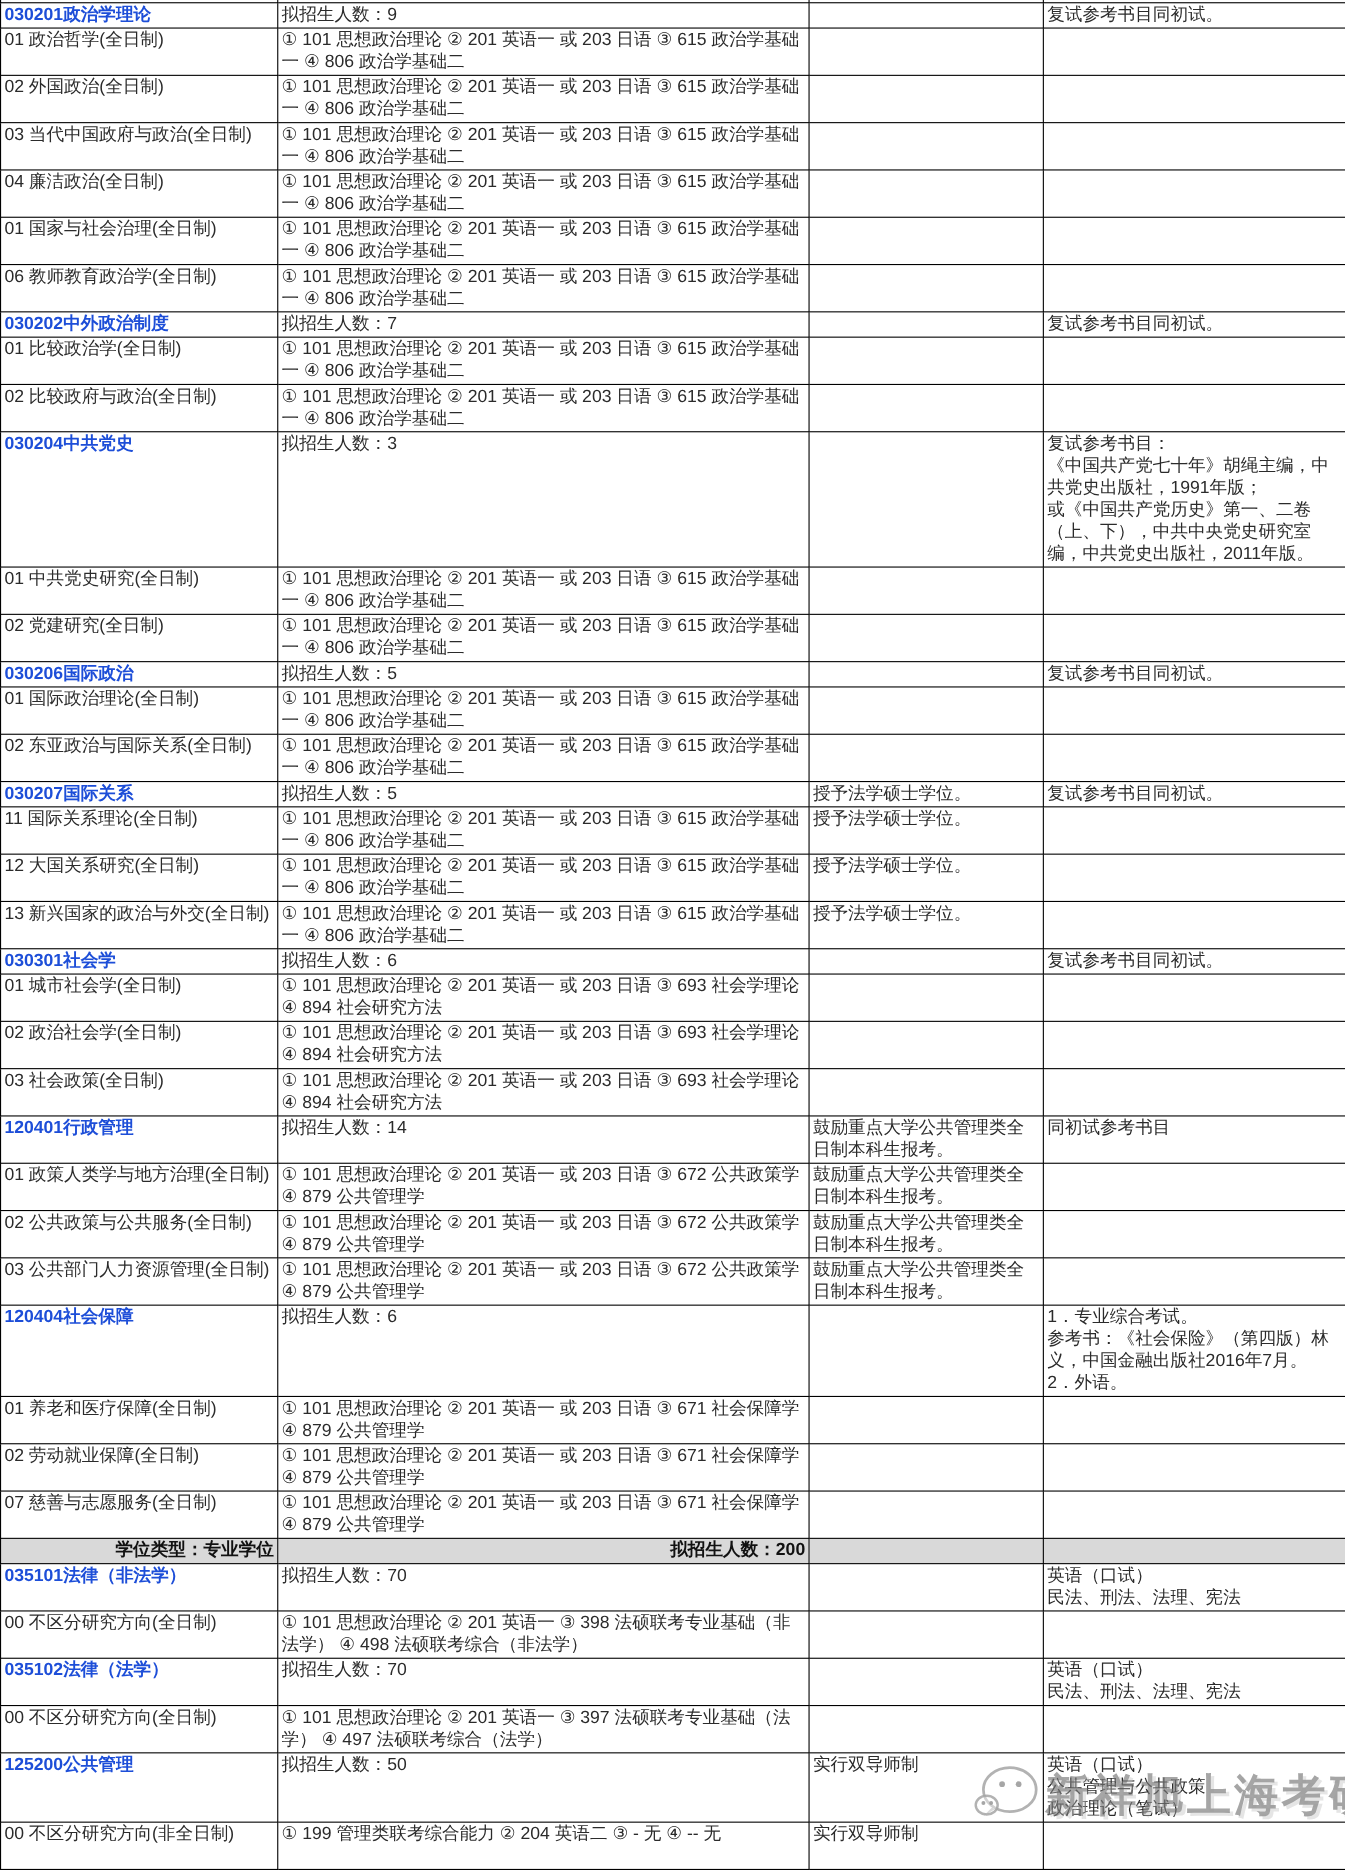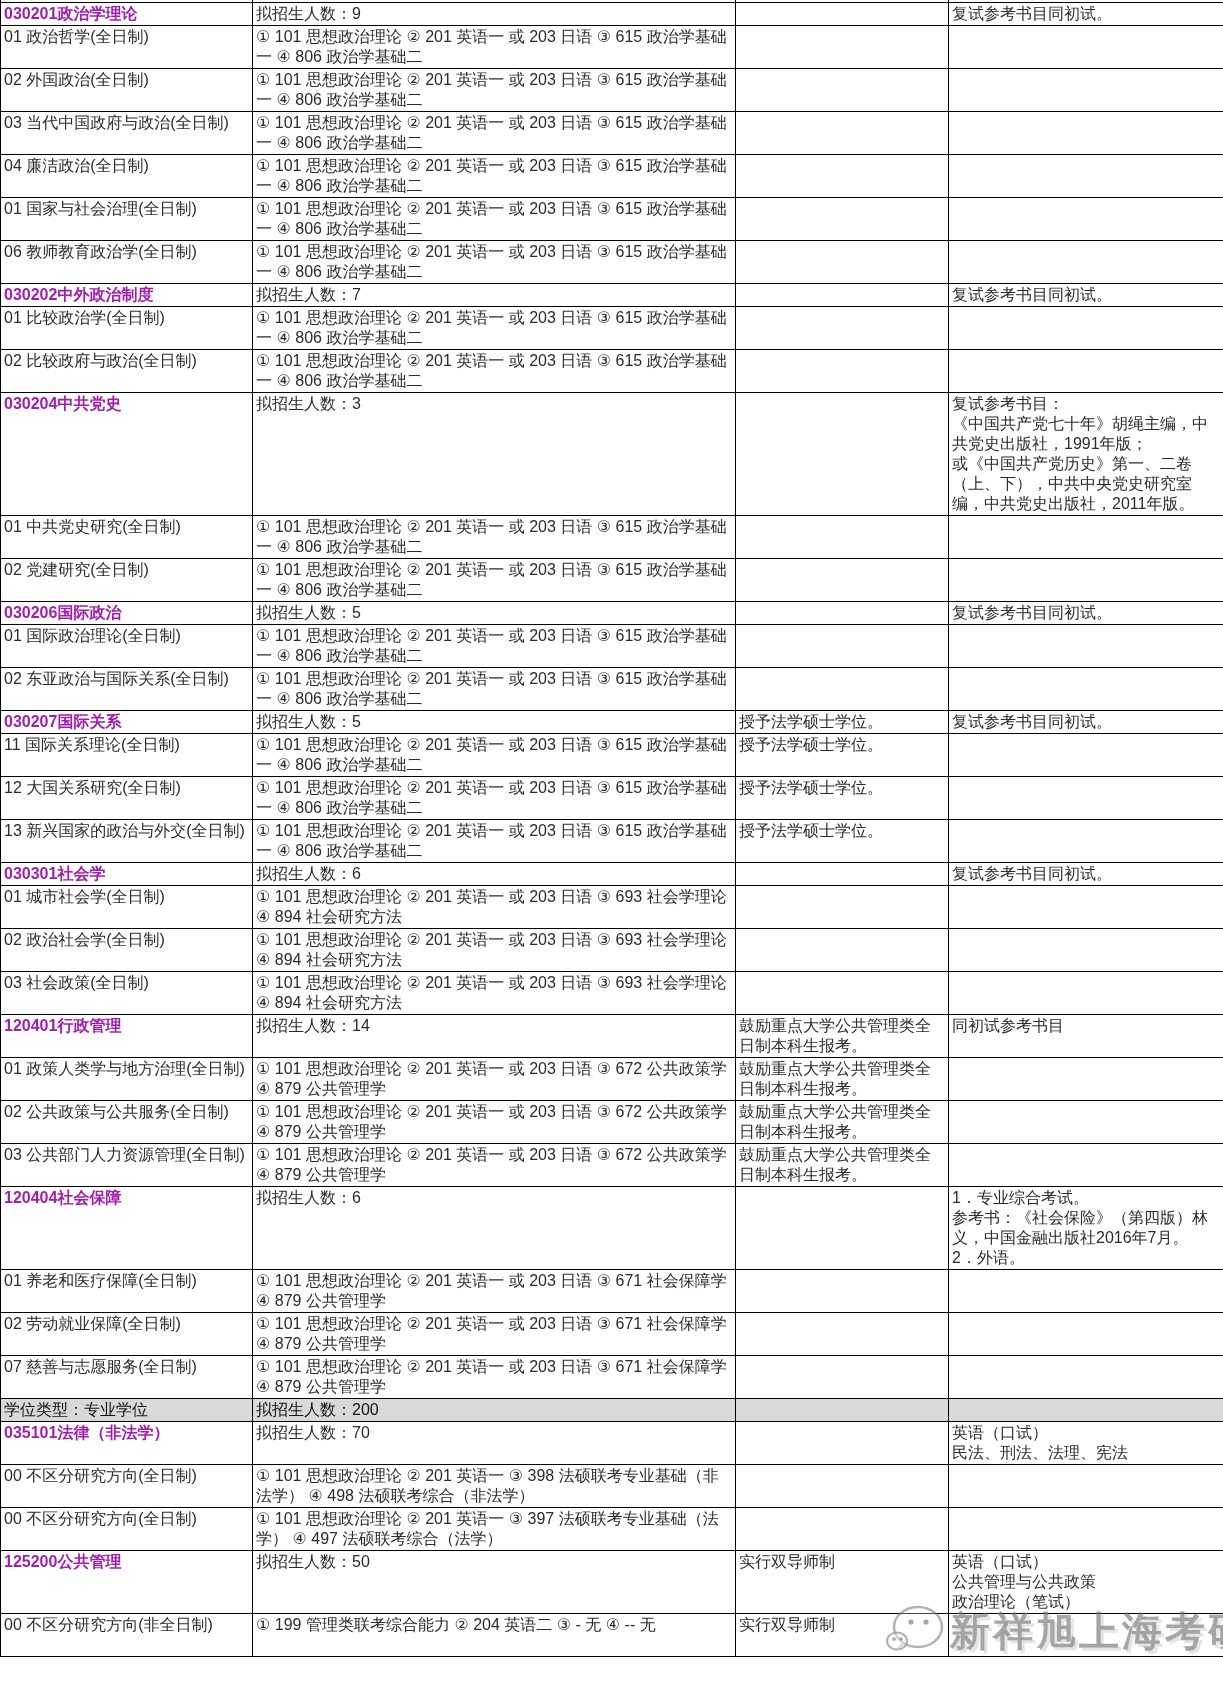--- a/index.html
+++ b/index.html
@@ -4,23 +4,23 @@
 <title>招生目录</title>
 <style>
   html,body{margin:0;padding:0;background:#ffffff;}
   .page{position:relative;width:1223px;height:1701px;overflow:hidden;background:#fff;
         font-family:"Liberation Sans","DejaVu Sans",sans-serif;}
   table.cat{border-collapse:collapse;table-layout:fixed;width:1223px;margin:0;}
   table.cat td{border:1px solid #000;vertical-align:top;padding:1px 3px;
 format      font-size:15px;line-height:20px;color:#2b2b2b;overflow:hidden;word-break:break-all;}
   tr.cut td{height:2px;padding:0;border-top:none;}
   tr.section td{height:20px;}
-  tr.section td.c0{font-weight:bold;color:#a21caf;}
+  tr.section td.c0{font-weight:bold;color:#1d4ed8;}
   tr.direction td{height:40px;}
-  tr.divider td{background:#d9d9d9;font-weight:normal;text-align:left;height:20px;color:#111;}
+  tr.divider td{background:#d9d9d9;font-weight:bold;text-align:right;height:20px;color:#111;}
   td .ln{white-space:normal;}
   .watermark{position:absolute;left:884px;top:1603px;display:flex;align-items:center;
         opacity:0.72;z-index:5;pointer-events:none;}
   .watermark .wm-text{font-size:40px;font-weight:bold;color:rgba(118,118,118,0.9);
         letter-spacing:3px;white-space:nowrap;
         text-shadow:3px 3px 0 rgba(190,190,190,0.55);}
   .wm-icon{margin-right:4px;flex:0 0 auto;}
 </style>
 </head>
 <body>
@@ -254,20 +254,29 @@
           <td class="c3">
             <div class="ln">英语（口试）</div>
             <div class="ln">民法、刑法、法理、宪法</div>
           </td>
         </tr>
         <tr class="direction">
           <td class="c0">00 不区分研究方向(全日制)</td>
           <td class="c1">① 101 思想政治理论 ② 201 英语一 ③ 398 法硕联考专业基础（非法学） ④ 498 法硕联考综合（非法学）</td>
           <td class="c2"></td>
           <td class="c3"></td>
+        </tr>
+        <tr class="section">
+          <td class="c0">035102法律（法学）</td>
+          <td class="c1">拟招生人数：70</td>
+          <td class="c2"></td>
+          <td class="c3">
+            <div class="ln">英语（口试）</div>
+            <div class="ln">民法、刑法、法理、宪法</div>
+          </td>
         </tr>
         <tr class="direction">
           <td class="c0">00 不区分研究方向(全日制)</td>
           <td class="c1">① 101 思想政治理论 ② 201 英语一 ③ 397 法硕联考专业基础（法学） ④ 497 法硕联考综合（法学）</td>
           <td class="c2"></td>
           <td class="c3"></td>
         </tr>
         <tr class="section">
           <td class="c0">125200公共管理</td>
           <td class="c1">拟招生人数：50</td>

